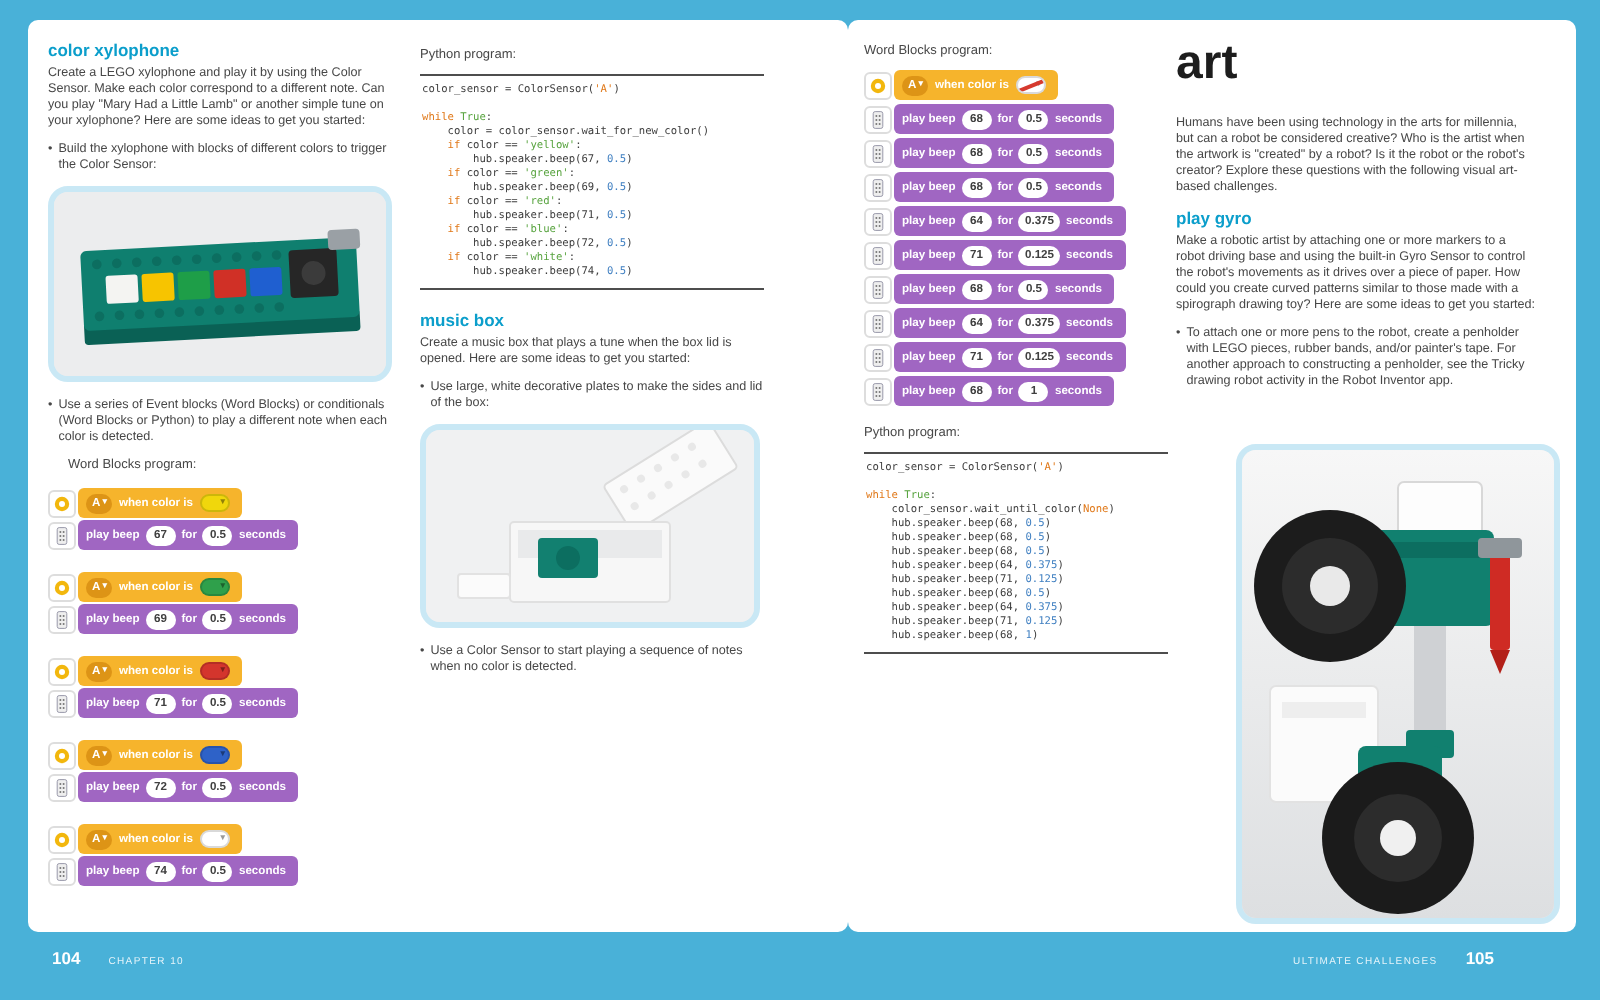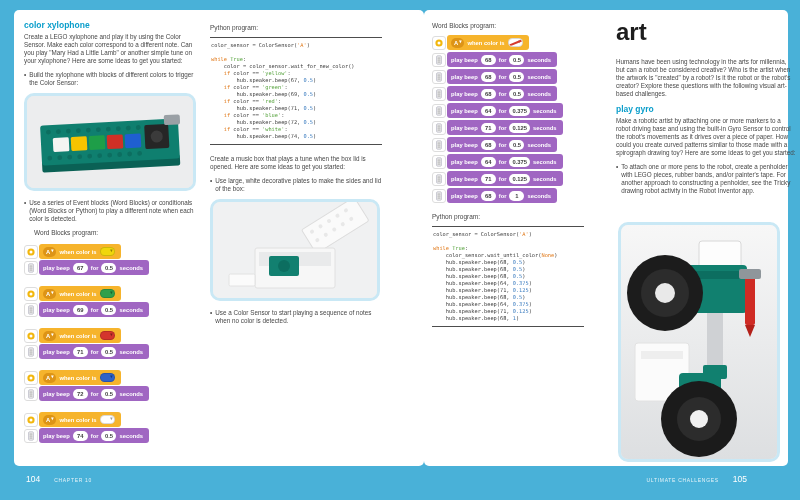--- a/index.html
+++ b/index.html
@@ -33,21 +33,21 @@
   .color-pill.none::before{content:"";position:absolute;left:0;right:0;top:46%;height:1.6px;background:#d63a2e;transform:rotate(-22deg)}
   .wb-beep{height:15px;background:#a066c2;border-radius:3px;display:flex;align-items:center;gap:3px;padding:0 6px 0 4px;color:#fff;font-size:5.8px;font-weight:bold}
   .num-pill{background:#fff;color:#404040;border-radius:6px;height:10px;min-width:9px;display:flex;align-items:center;justify-content:center;padding:0 3px}
   .chev{font-size:4.5px;line-height:1}
   
   .art-title{font-size:24px;font-weight:bold;color:#1d1d1d;margin:0 0 12px}
   
   .foot{position:absolute;top:474px;color:#fff;display:flex;align-items:baseline;gap:14px}
   #f-left{left:26px}
   #f-right{left:529px;width:218px;justify-content:flex-end}
-  .f-num{font-size:8.5px;font-weight:normal}
+  .f-num{font-size:8.5px;font-weight:bold}
   .f-label{font-size:5px;letter-spacing:0.7px;opacity:0.85}
 </style>
 </head>
 <body>
 
 <div class="page" id="left-page">
 
   <div class="col" style="left:10px;top:10px;width:172px">
     <div class="section-h">color xylophone</div>
     <p class="body-t">Create a LEGO xylophone and play it by using the Color Sensor. Make each color correspond to a different note. Can you play "Mary Had a Little Lamb" or another simple tune on your xylophone? Here are some ideas to get you started:</p>
@@ -317,20 +317,21 @@
       <div class="code-line"><span class="tok-n">        hub.speaker.beep(67, </span><span class="tok-d">0.5</span><span class="tok-n">)</span></div>
       <div class="code-line"><span class="tok-n">    </span><span class="tok-k">if</span><span class="tok-n"> color == </span><span class="tok-s">'green'</span><span class="tok-n">:</span></div>
       <div class="code-line"><span class="tok-n">        hub.speaker.beep(69, </span><span class="tok-d">0.5</span><span class="tok-n">)</span></div>
       <div class="code-line"><span class="tok-n">    </span><span class="tok-k">if</span><span class="tok-n"> color == </span><span class="tok-s">'red'</span><span class="tok-n">:</span></div>
       <div class="code-line"><span class="tok-n">        hub.speaker.beep(71, </span><span class="tok-d">0.5</span><span class="tok-n">)</span></div>
       <div class="code-line"><span class="tok-n">    </span><span class="tok-k">if</span><span class="tok-n"> color == </span><span class="tok-s">'blue'</span><span class="tok-n">:</span></div>
       <div class="code-line"><span class="tok-n">        hub.speaker.beep(72, </span><span class="tok-d">0.5</span><span class="tok-n">)</span></div>
       <div class="code-line"><span class="tok-n">    </span><span class="tok-k">if</span><span class="tok-n"> color == </span><span class="tok-s">'white'</span><span class="tok-n">:</span></div>
       <div class="code-line"><span class="tok-n">        hub.speaker.beep(74, </span><span class="tok-d">0.5</span><span class="tok-n">)</span></div>
     </div>
+    <div class="section-h">music box</div>
     <p class="body-t">Create a music box that plays a tune when the box lid is opened. Here are some ideas to get you started:</p>
     <div class="bullet">
       <span class="b">•</span>
       <span>Use large, white decorative plates to make the sides and lid of the box:</span>
     </div>
     <div class="photo" style="width:170px;height:102px">
       <svg width="100%" height="100%" viewBox="0 0 164 96">
         <rect x="0" y="0" width="164" height="96" fill="#f0f1f2"></rect>
         <g transform="rotate(-32 118 26)">
           <rect x="92" y="12" width="62" height="28" rx="2" fill="#fafafa" stroke="#dcdcdc"></rect>
@@ -577,21 +578,21 @@
       <div class="code-line"><span class="tok-n">    hub.speaker.beep(68, </span><span class="tok-d">0.5</span><span class="tok-n">)</span></div>
       <div class="code-line"><span class="tok-n">    hub.speaker.beep(64, </span><span class="tok-d">0.375</span><span class="tok-n">)</span></div>
       <div class="code-line"><span class="tok-n">    hub.speaker.beep(71, </span><span class="tok-d">0.125</span><span class="tok-n">)</span></div>
       <div class="code-line"><span class="tok-n">    hub.speaker.beep(68, </span><span class="tok-d">0.5</span><span class="tok-n">)</span></div>
       <div class="code-line"><span class="tok-n">    hub.speaker.beep(64, </span><span class="tok-d">0.375</span><span class="tok-n">)</span></div>
       <div class="code-line"><span class="tok-n">    hub.speaker.beep(71, </span><span class="tok-d">0.125</span><span class="tok-n">)</span></div>
       <div class="code-line"><span class="tok-n">    hub.speaker.beep(68, </span><span class="tok-d">1</span><span class="tok-n">)</span></div>
     </div>
   </div>
 
-  <div class="col" style="left:192px;top:8px;width:180px">
+  <div class="col" style="left:164px;top:8px;width:180px">
     <div class="art-title">art</div>
     <p class="body-t">Humans have been using technology in the arts for millennia, but can a robot be considered creative? Who is the artist when the artwork is "created" by a robot? Is it the robot or the robot's creator? Explore these questions with the following visual art-based challenges.</p>
     <div class="section-h">play gyro</div>
     <p class="body-t">Make a robotic artist by attaching one or more markers to a robot driving base and using the built-in Gyro Sensor to control the robot's movements as it drives over a piece of paper. How could you create curved patterns similar to those made with a spirograph drawing toy? Here are some ideas to get you started:</p>
     <div class="bullet">
       <span class="b">•</span>
       <span>To attach one or more pens to the robot, create a penholder with LEGO pieces, rubber bands, and/or painter's tape. For another approach to constructing a penholder, see the Tricky drawing robot activity in the Robot Inventor app.</span>
     </div>
   </div>
 

